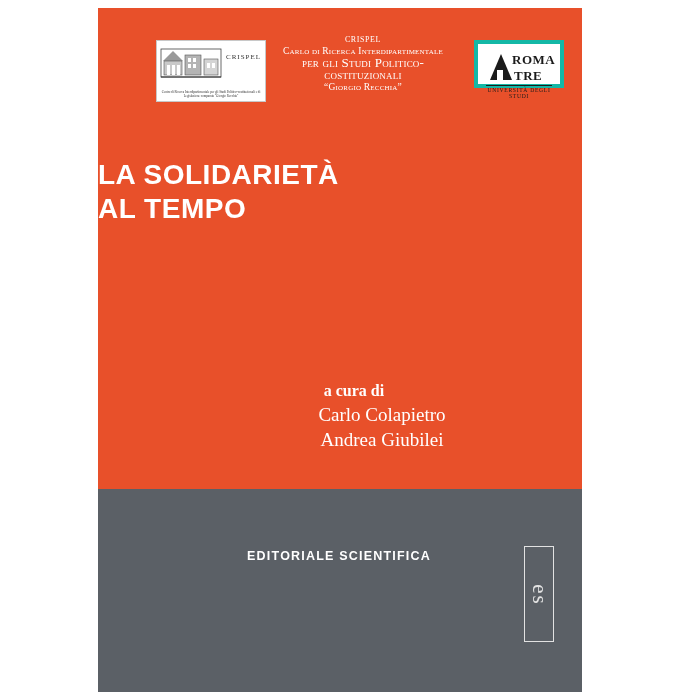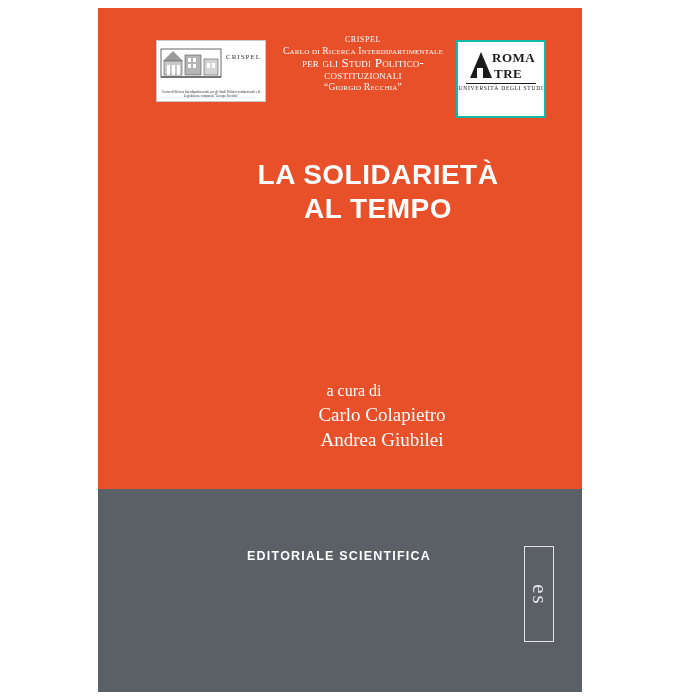--- a/index.html
+++ b/index.html
@@ -114,26 +114,26 @@
   }
   .logo-center .l5 {
     font-size: 9.5px;
     line-height: 12px;
     font-variant: small-caps;
     letter-spacing: 0.2px;
   }
 
   .logo-right {
     position: absolute;
-    left: 358px;
+    left: 376px;
     top: 6px;
     width: 90px;
-    height: 78px;
+    height: 48px;
     background: #ffffff;
-    border: 2px solid #14b8a6;
+    border: 4px solid #14b8a6;
     box-sizing: border-box;
   }
   .logo-right .roma {
     position: absolute;
     left: 34px;
     top: 8px;
     font-family: "Liberation Serif", serif;
     font-weight: bold;
     font-size: 13px;
     letter-spacing: 0.5px;
@@ -187,23 +187,21 @@
     height: 10px;
     background: #ffffff;
   }
 
   
   .title-block {
     position: absolute;
     left: 0;
     top: 150px;
     width: 548px;
-    text-align: center;
     color: #ffffff;
-    padding-left: 6px;
   }
   .title-block .tline {
     font-family: "Liberation Sans", sans-serif;
     font-weight: bold;
     font-size: 28px;
     line-height: 34px;
     letter-spacing: 0.5px;
   }
 
   
@@ -213,20 +211,21 @@
     top: 372px;
     width: 484px;
     text-align: center;
     color: #ffffff;
   }
   .editors-block .acura {
     font-family: "Liberation Serif", serif;
     font-size: 16px;
     line-height: 22px;
     padding-left: 28px;
+    font-weight: bold;
   }
   .editors-block .ename {
     font-family: "Liberation Serif", serif;
     font-size: 19px;
     line-height: 25px;
     padding-left: 84px;
   }
 
   
   .publisher {

